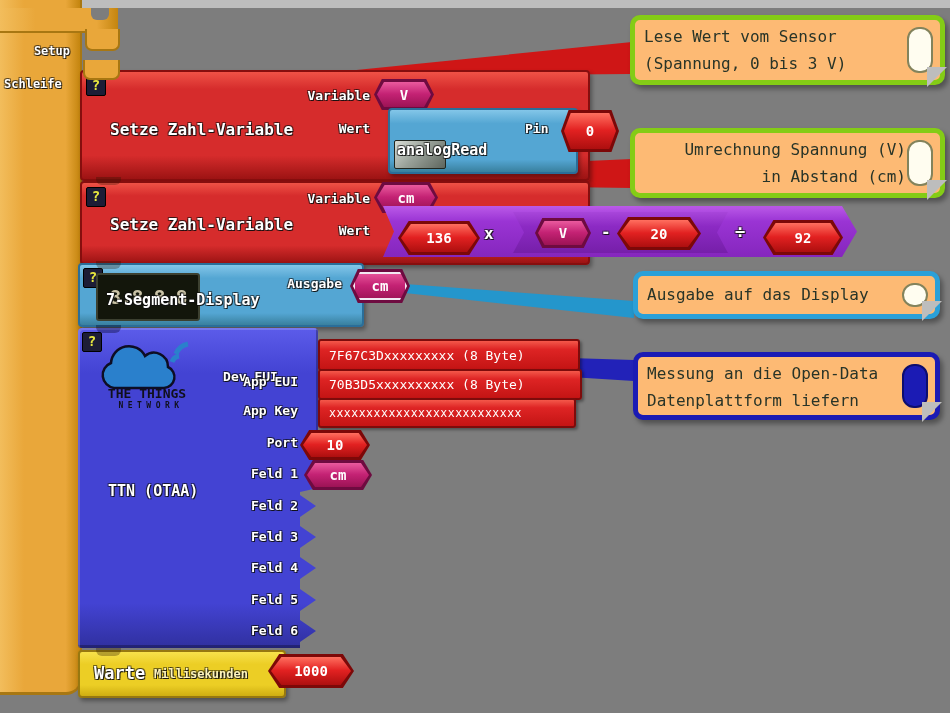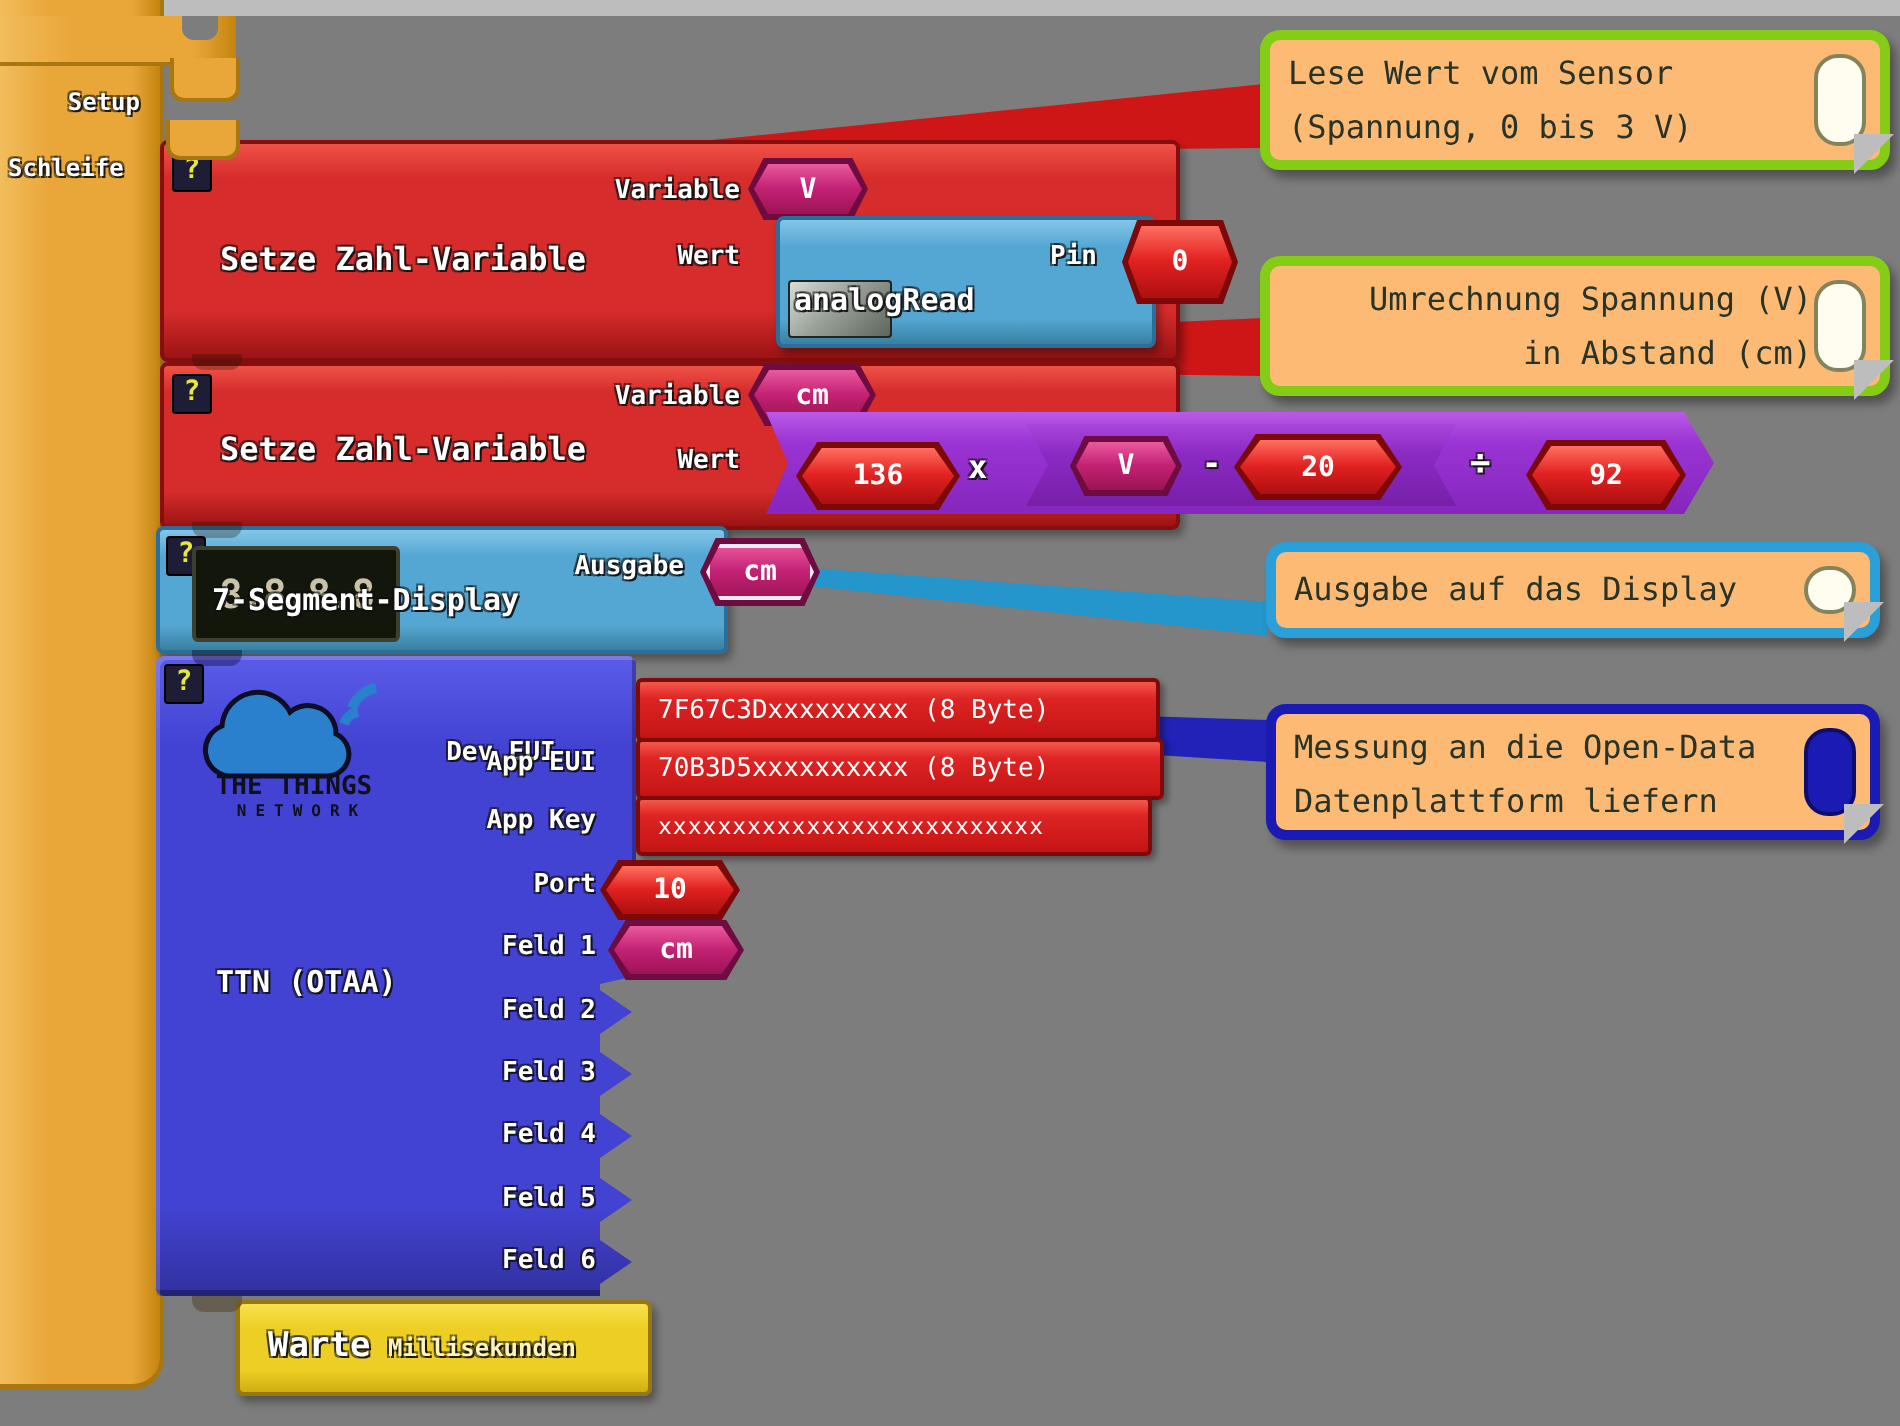--- a/index.html
+++ b/index.html
@@ -6,21 +6,21 @@
   #scene{position:relative;width:950px;height:713px;background:#7d7d7d;overflow:hidden;
          font-family:"DejaVu Sans Mono", monospace;}
   .abs{position:absolute;}
   .ol{text-shadow:1px 1px 0 rgba(15,15,15,.9),-1px 1px 0 rgba(15,15,15,.55),1px -1px 0 rgba(15,15,15,.55),-1px -1px 0 rgba(15,15,15,.55);}
   .lbl{position:absolute;color:#fff;font-weight:bold;font-size:13px;line-height:14px;}
   .title{position:absolute;color:#fff;font-weight:bold;font-size:16px;}
   
   .blk{position:absolute;border-radius:4px;box-shadow:2px 3px 4px rgba(0,0,0,.35);}
   .redb{background:linear-gradient(180deg,#ef5246 0,#d62c2c 16%,#d62c2c 78%,#9c1313 100%);border:2px solid #860e0e;}
   .blueb2{background:linear-gradient(180deg,#83c6e8 0,#54a6d3 22%,#54a6d3 80%,#39809e 100%);border:2px solid #2a6e99;}
-  .yellowb{background:linear-gradient(180deg,#f8e14c 0,#ecce25 28%,#ecce25 75%,#cfae12 100%);border:2px solid #977810;margin-left:40px;}
+  .yellowb{background:linear-gradient(180deg,#f8e14c 0,#ecce25 28%,#ecce25 75%,#cfae12 100%);border:2px solid #977810;}
   .indigob{background:linear-gradient(180deg,#5c5cea 0,#4343d3 14%,#4343d3 86%,#30309f 100%);
            box-shadow:inset 2px 2px 0 rgba(255,255,255,.18), inset -2px -3px 0 rgba(0,0,0,.28), 2px 3px 4px rgba(0,0,0,.35);}
   .purb{position:absolute;background:linear-gradient(180deg,#bb5ae8 0,#9a34d4 30%,#8526bd 100%);
         clip-path:polygon(0 0,calc(100% - 15px) 0,100% 50%,calc(100% - 15px) 100%,0 100%,11px 50%);}
   .pursub{position:absolute;background:linear-gradient(180deg,#a846da 0,#8c2ac4 35%,#761fa9 100%);
         clip-path:polygon(0 0,100% 0,calc(100% - 11px) 50%,100% 100%,0 100%,11px 50%);}
   
   .hx{position:absolute;display:flex;align-items:center;justify-content:center;
       clip-path:polygon(13% 0,87% 0,100% 50%,87% 100%,13% 100%,0 50%);}
   .hx>i{position:absolute;inset:3px;font-style:normal;display:flex;align-items:center;justify-content:center;
@@ -184,20 +184,23 @@
     </div>
   <div class="hx mag" style="left:304px;top:460px;width:68px;height:30px;z-index:3;">
       <i>cm</i>
     </div>
 
   <div class="divot" style="left:96px;top:648px;z-index:3;background:rgba(60,40,0,.35);"></div>
   <div class="blk yellowb" style="left:78px;top:650px;width:204px;height:44px;z-index:2;">
     <div class="title ol" style="left:14px;top:11px;font-size:17px;">Warte</div>
     <div class="lbl ol" style="left:74px;top:15px;font-size:12px;color:#fdf3bb;">Millisekunden</div>
   </div>
+  <div class="hx red" style="left:268px;top:654px;width:86px;height:34px;z-index:3;">
+      <i>1000</i>
+    </div>
 
   <div class="note" style="left:630px;top:15px;width:305px;height:60px;z-index:5;">
     <div class="txt">
       <div>Lese Wert vom Sensor</div>
       <div>(Spannung, 0 bis 3 V)</div>
     </div>
     <div class="pill"></div>
     <div class="fold"></div>
   </div>
 

